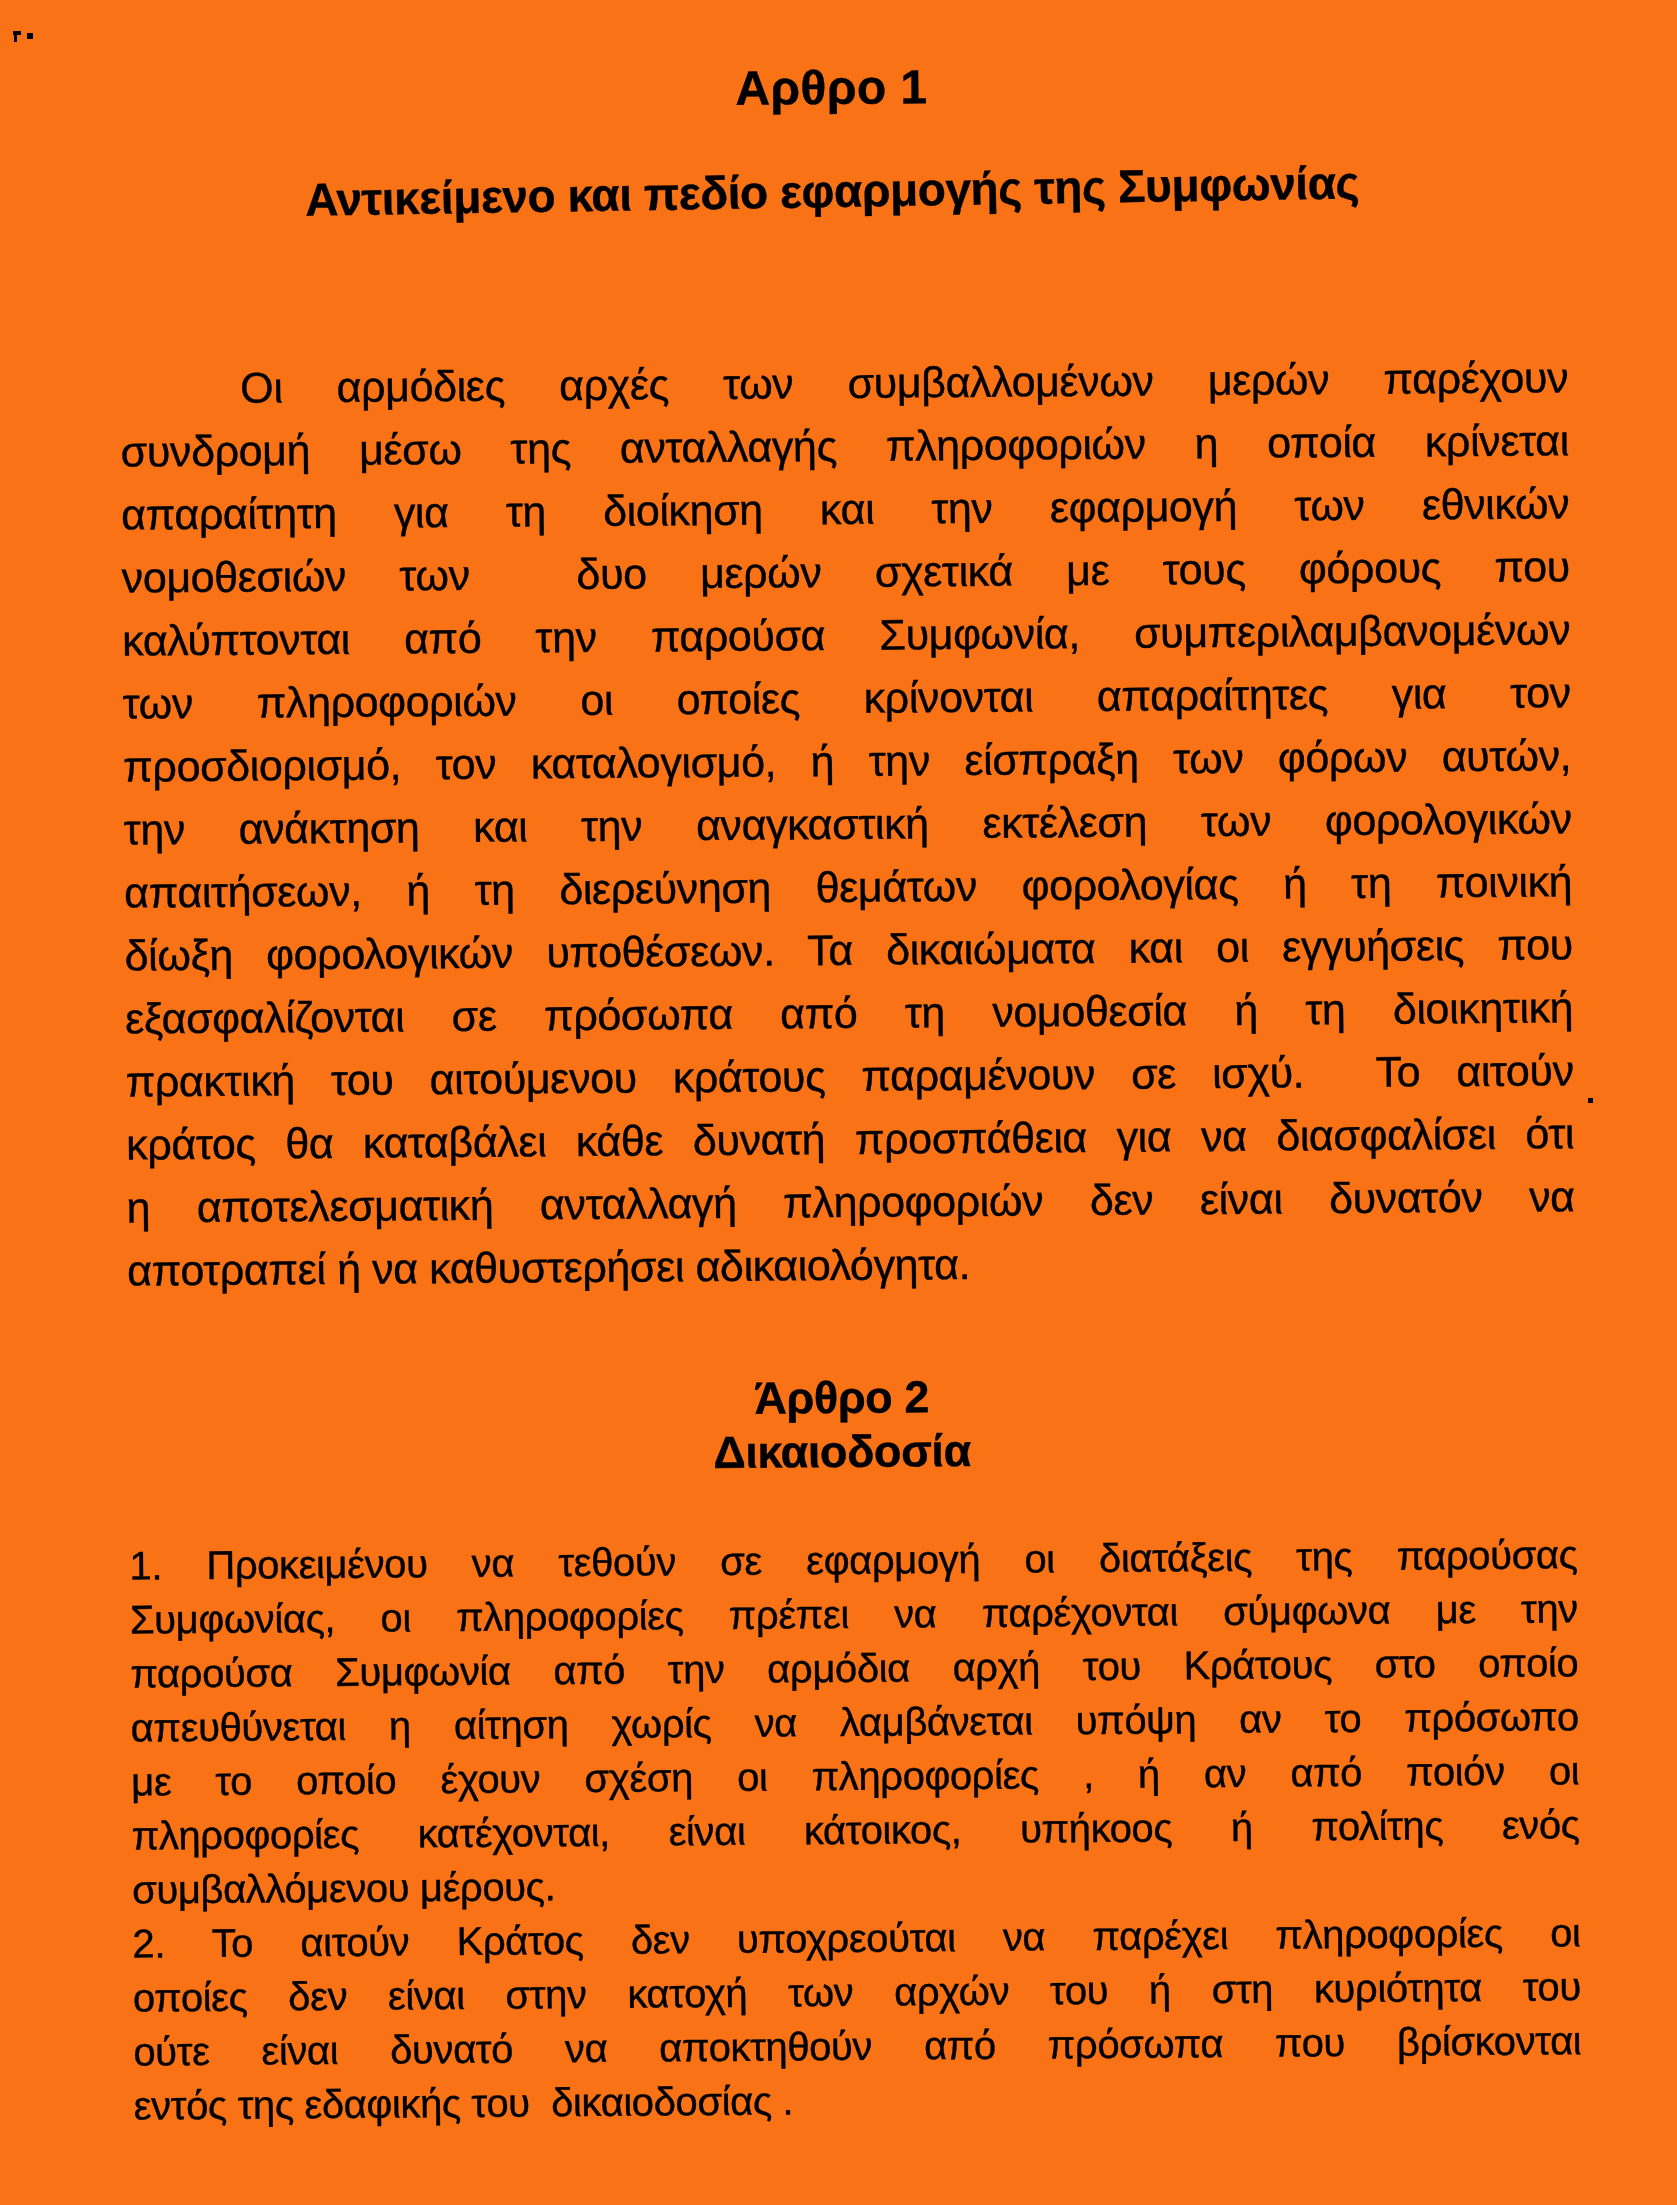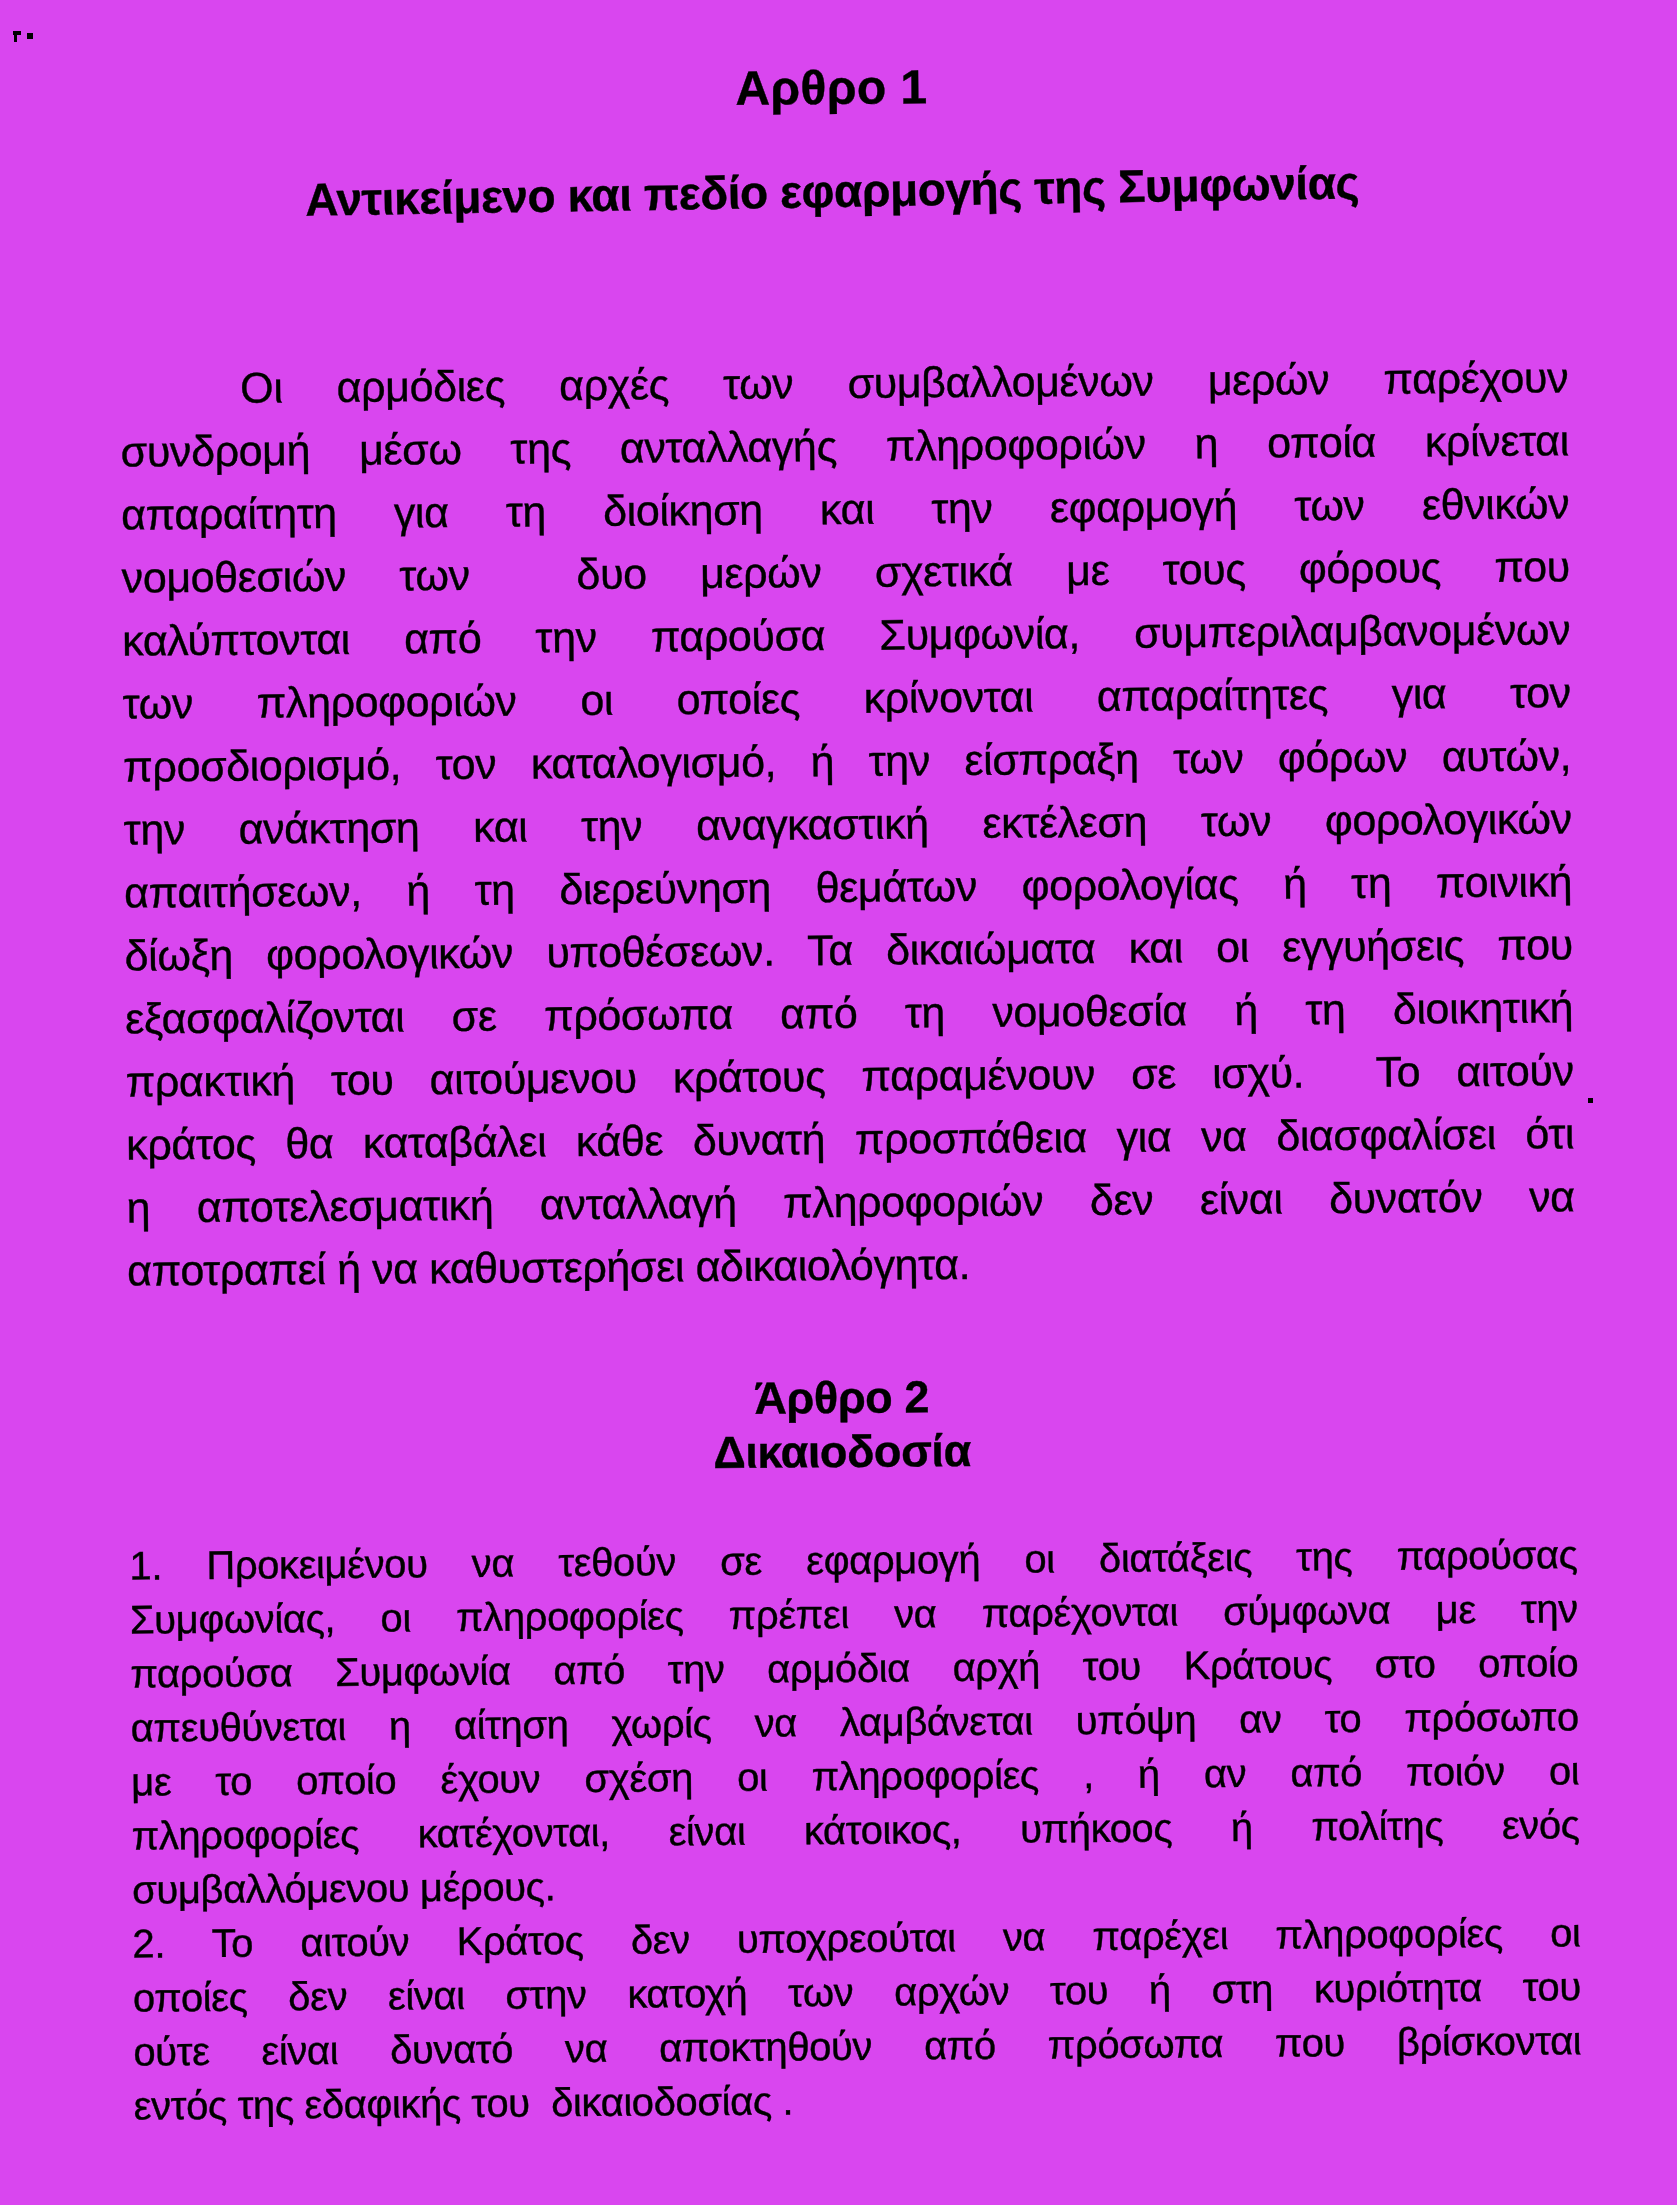--- a/index.html
+++ b/index.html
@@ -1,20 +1,20 @@
 <!DOCTYPE html>
 <html style="font-size:13.2px"><head>
 <meta charset="utf-8">
 <style>
   html, body { margin: 0; padding: 0; background: #ffffff; }
   .sheet {
     position: relative;
     width: 1677px;
     height: 2205px;
-    background: #d946ef;
+    background: #f97316;
     overflow: hidden;
     font-family: "Liberation Sans", sans-serif;
     color: #000000;
   }
   .content {
     position: absolute;
     inset: 0;
     transform: rotate(-0.45deg);
     transform-origin: 50% 45%;
     -webkit-text-stroke: 0.4px #000;

